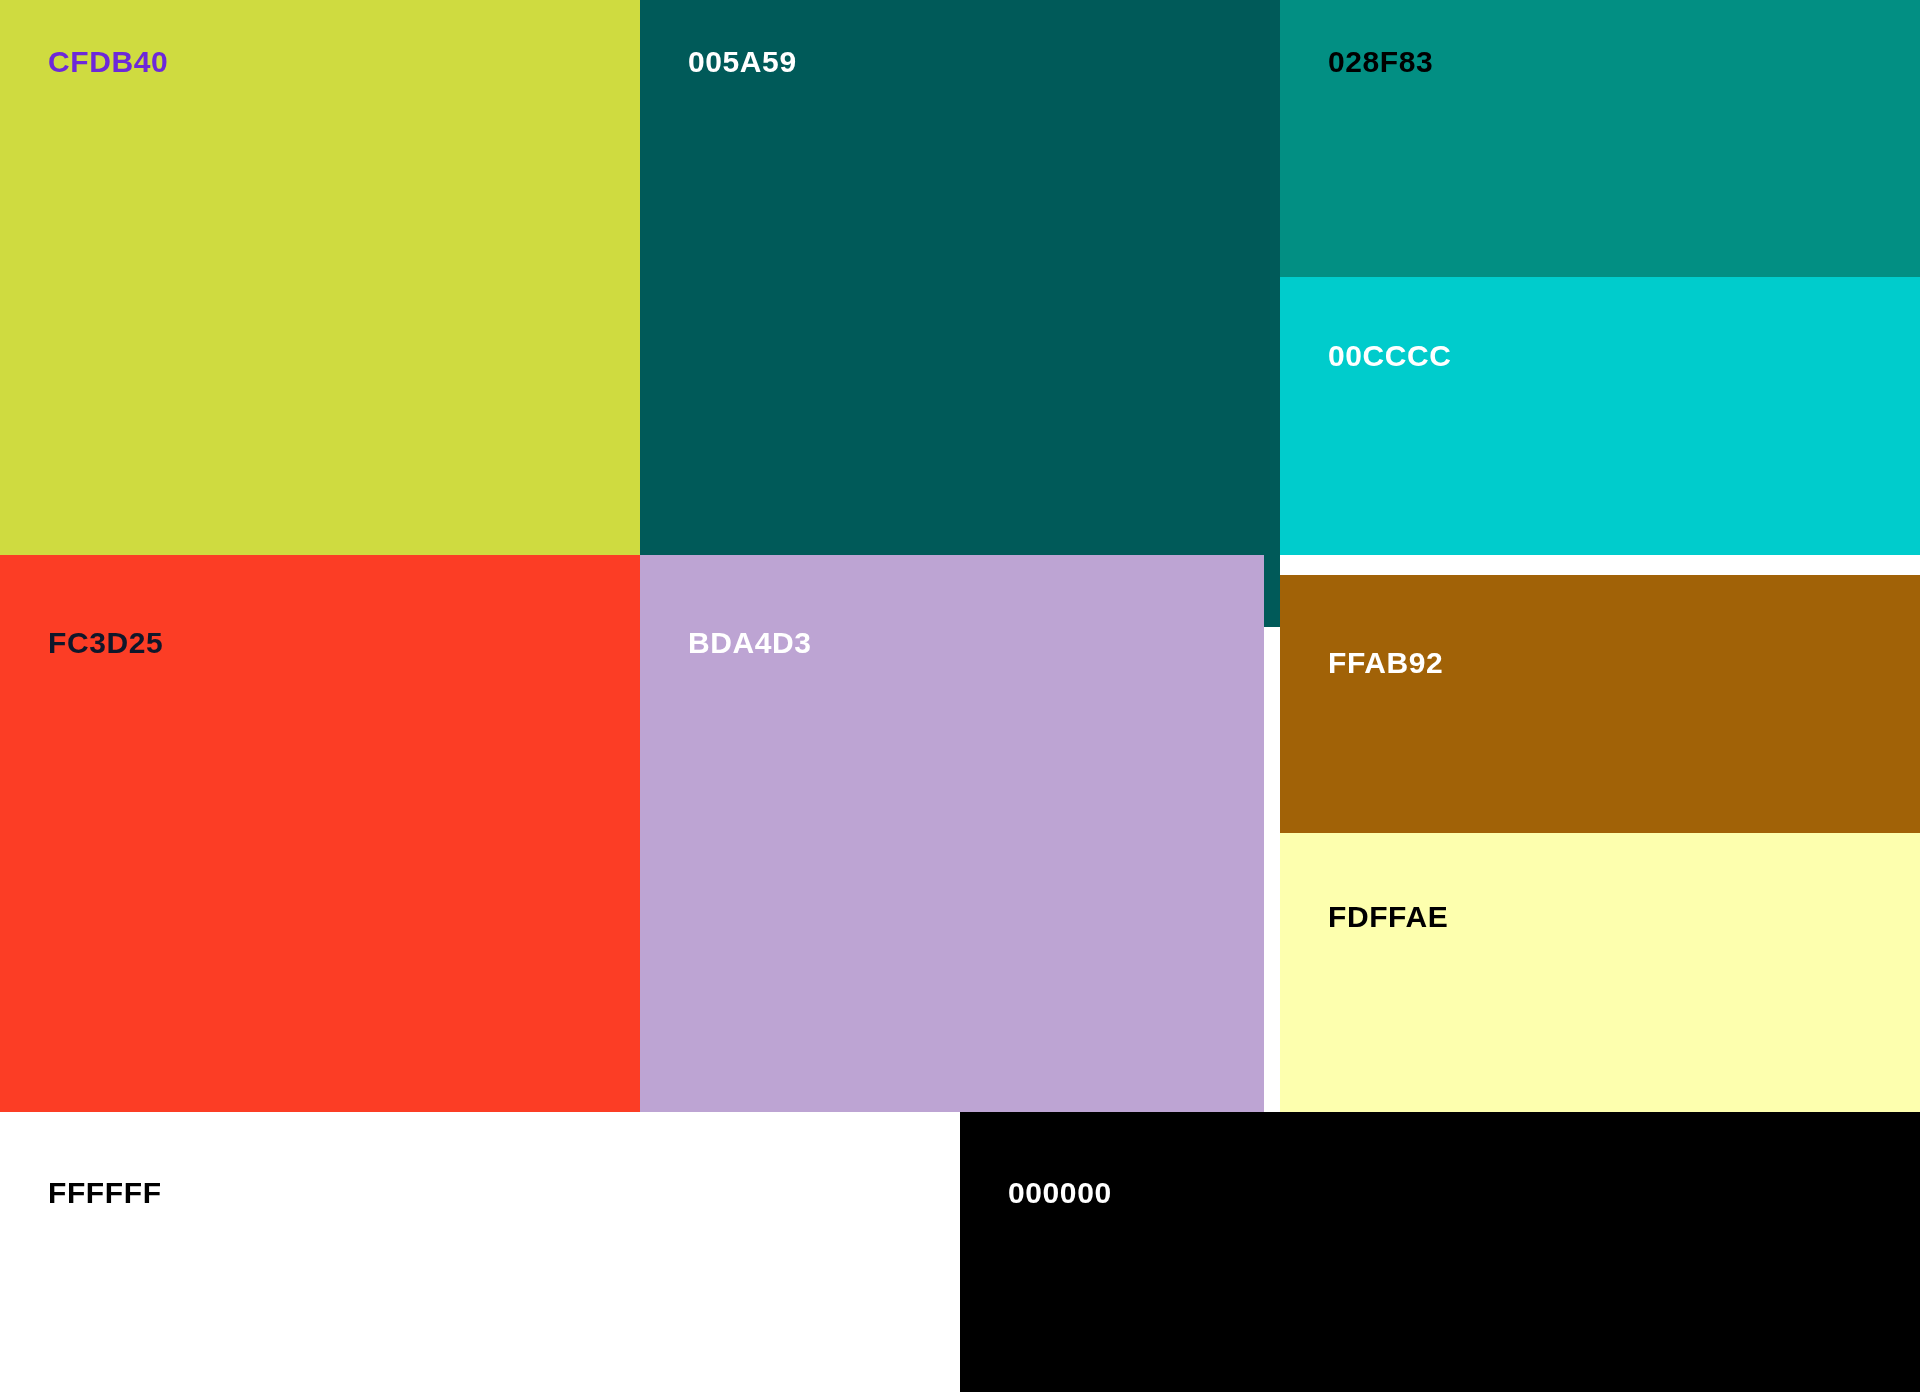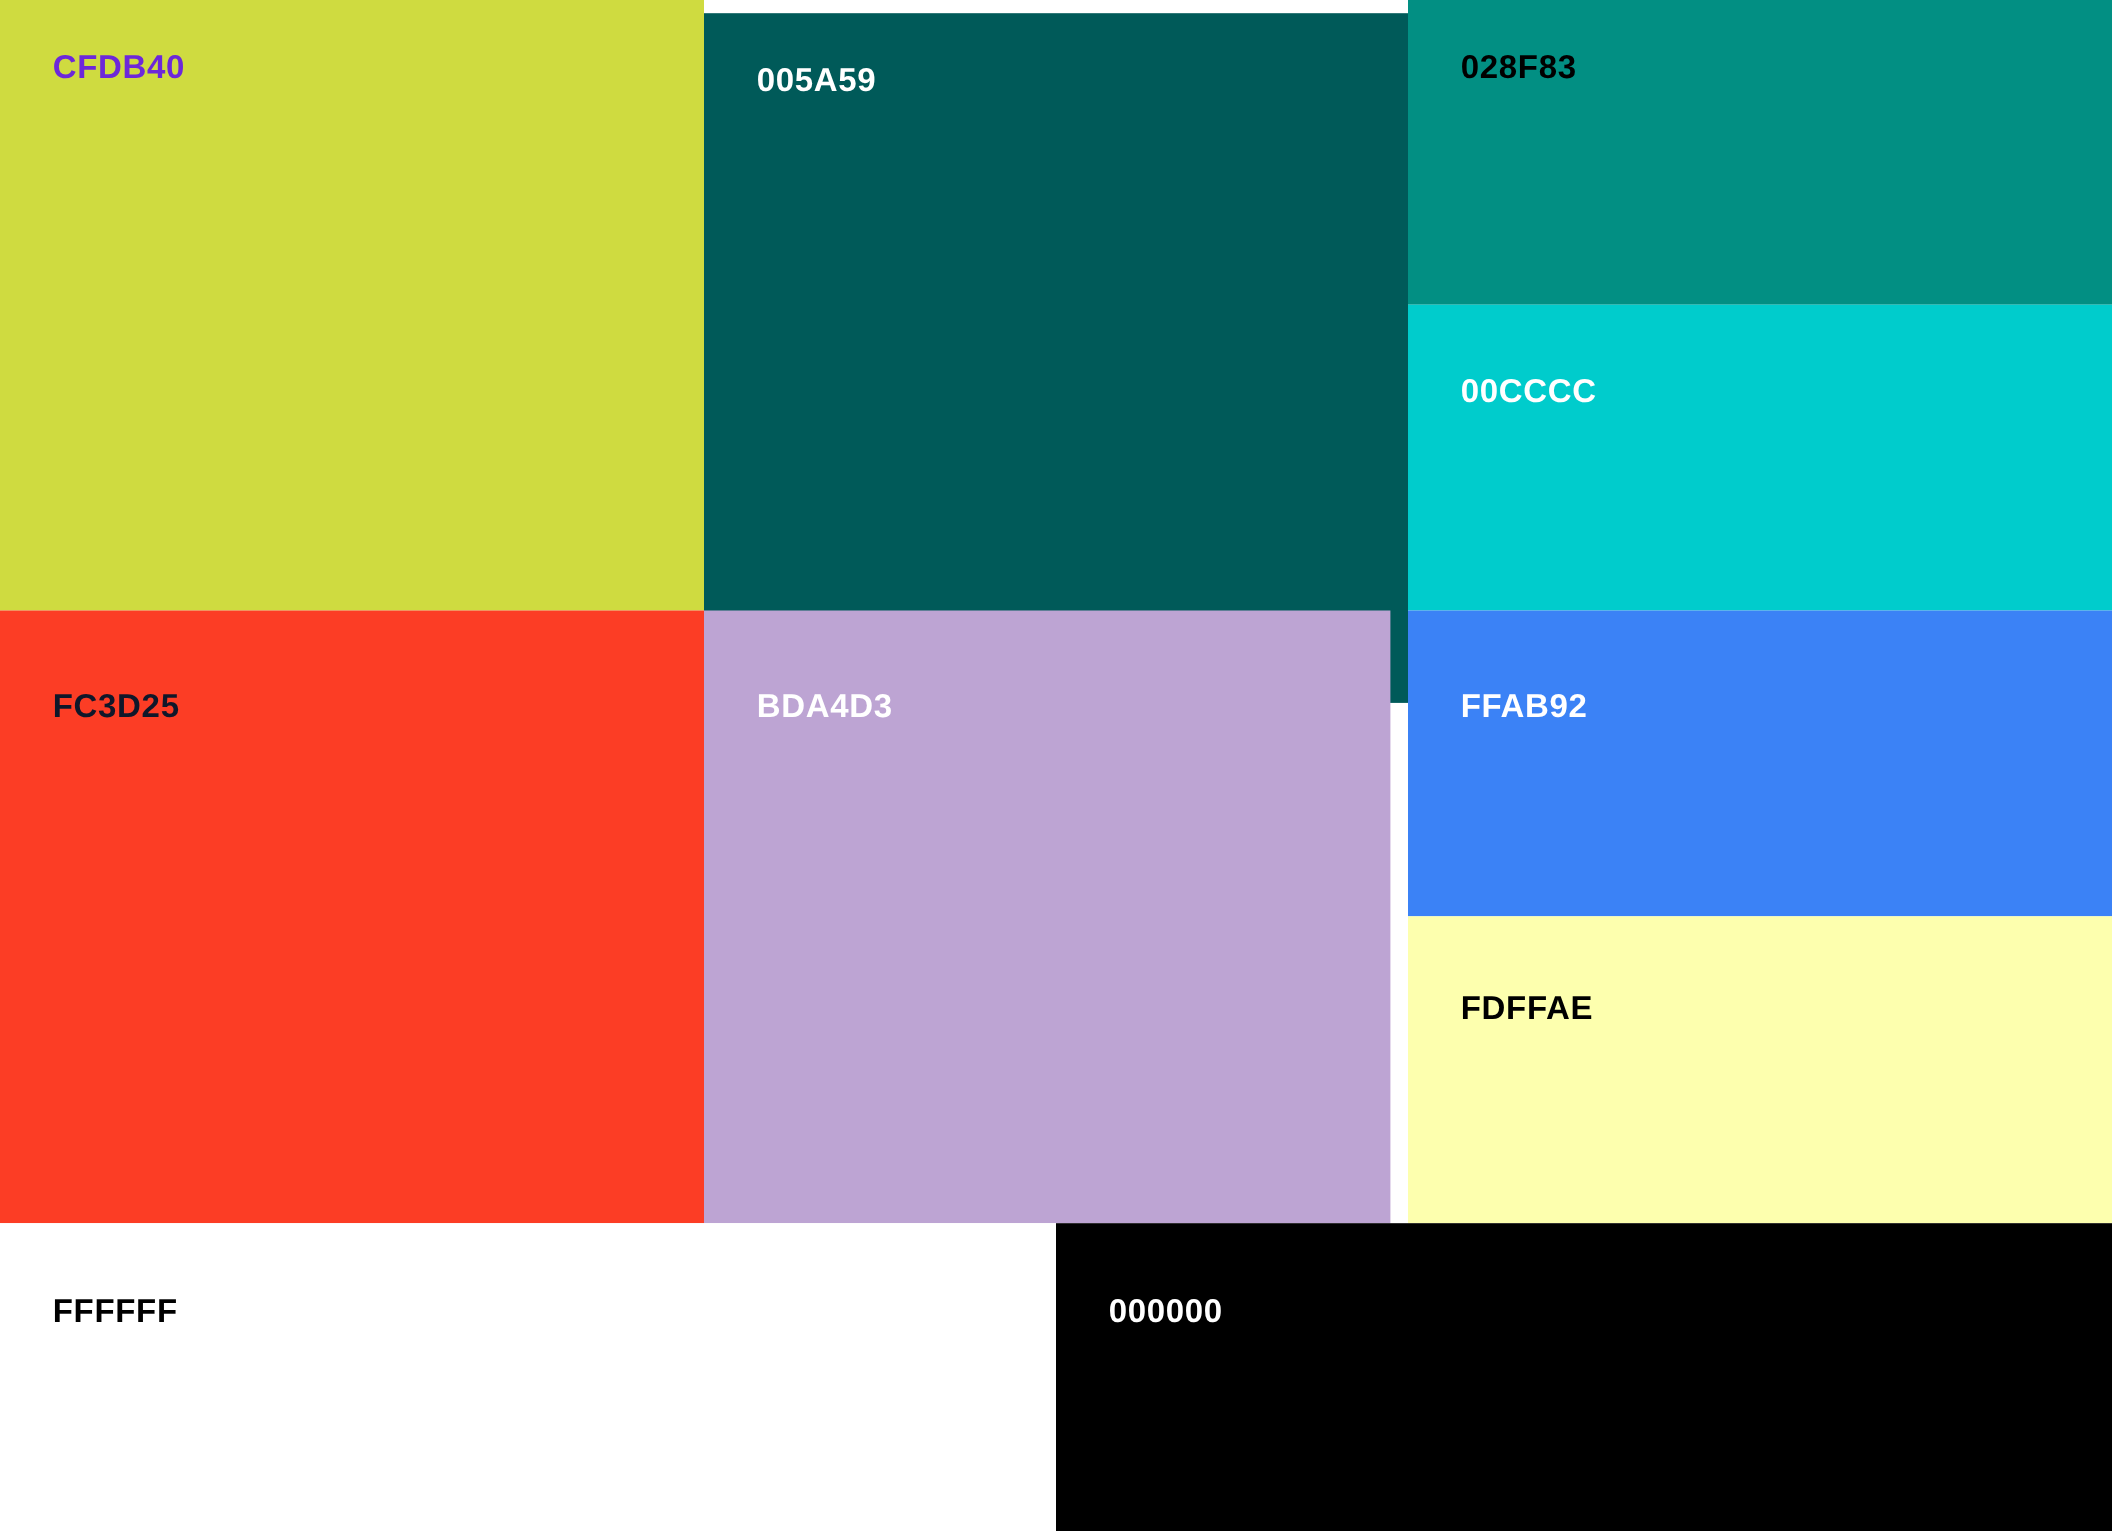--- a/index.html
+++ b/index.html
@@ -32,21 +32,21 @@
     font-family: "Liberation Sans", sans-serif;
     font-weight: bold;
     font-size: 30px;
     letter-spacing: 0.6px;
     line-height: 1;
     white-space: nowrap;
   }
 
   
   #sw-cfdb40 { left: 0px;    top: 0px;    width: 640px; height: 555px; }
-  #sw-005a59 { left: 640px;  top: 12px;    width: 640px; height: 627px; }
+  #sw-005a59 { left: 640px;  top: 0px;    width: 640px; height: 627px; }
   #sw-028f83 { left: 1280px; top: 0px;    width: 640px; height: 277px; }
   #sw-00cccc { left: 1280px; top: 277px;  width: 640px; height: 278px; }
 
   
   #sw-fc3d25 { left: 0px;    top: 555px;  width: 640px; height: 557px; }
   #sw-bda4d3 { left: 640px;  top: 555px;  width: 624px; height: 557px; }
   #sw-ffab92 { left: 1280px; top: 555px;  width: 640px; height: 278px; }
   #sw-fdffae { left: 1280px; top: 833px;  width: 640px; height: 279px; }
 
   
@@ -87,21 +87,21 @@
   </div>
 
   <div class="swatch" id="sw-fc3d25" style="background-color: rgb(252, 61, 37);">
     <span class="swatch-label" id="lbl-fc3d25" style="color: #0f172a;">FC3D25</span>
   </div>
 
   <div class="swatch" id="sw-bda4d3" style="background-color: rgb(189, 164, 211);">
     <span class="swatch-label" id="lbl-bda4d3" style="color: rgb(255, 255, 255);">BDA4D3</span>
   </div>
 
-  <div class="swatch" id="sw-ffab92" style="background-color: #3b82f6;">
+  <div class="swatch" id="sw-ffab92" style="background-color: #a16207; margin-top: 20px;">
     <span class="swatch-label" id="lbl-ffab92" style="color: rgb(255, 255, 255);">FFAB92</span>
   </div>
 
   <div class="swatch" id="sw-ffffff" style="background-color: rgb(255, 255, 255);">
     <span class="swatch-label" id="lbl-ffffff" style="color: rgb(0, 0, 0);">FFFFFF</span>
   </div>
 
   <div class="swatch" id="sw-fdffae" style="background-color: rgb(253, 255, 174);">
     <span class="swatch-label" id="lbl-fdffae" style="color: rgb(0, 0, 0);">FDFFAE</span>
   </div>

